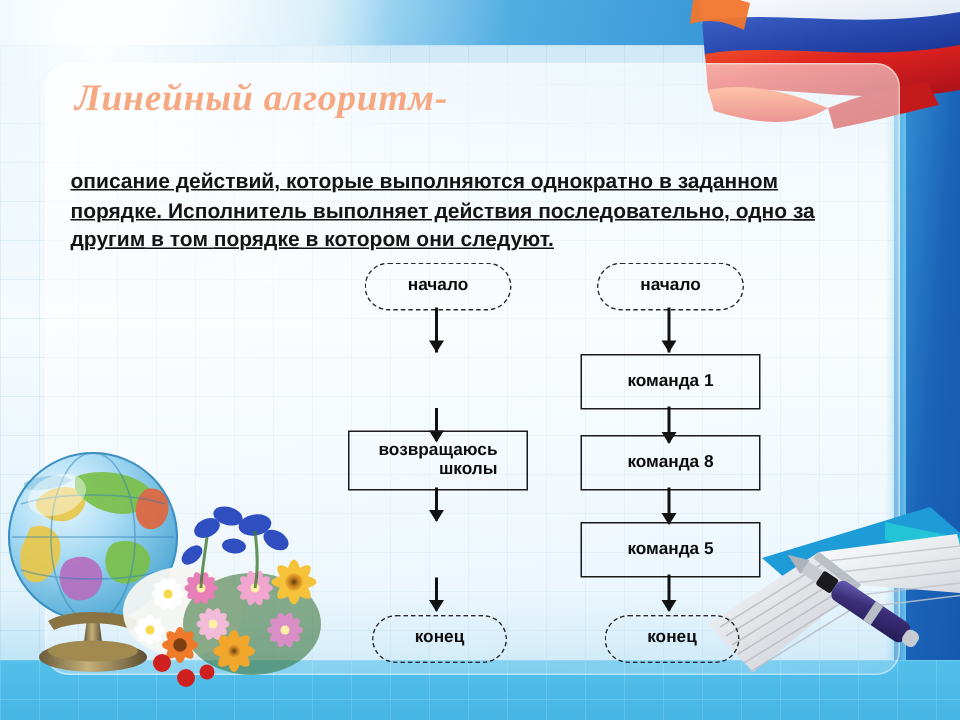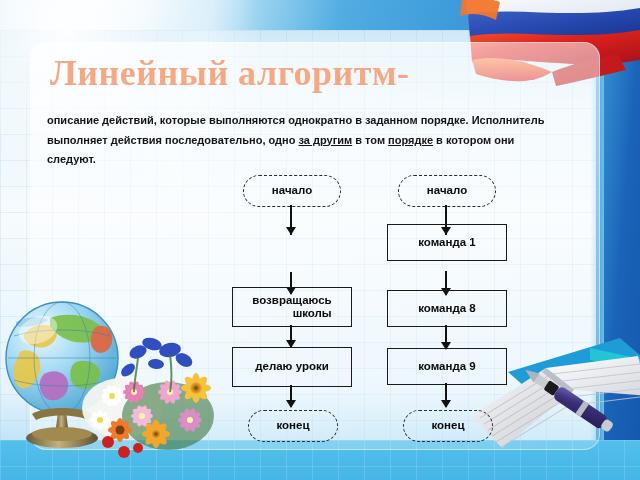--- a/index.html
+++ b/index.html
@@ -66,29 +66,31 @@
     position:absolute;left:30px;top:42px;width:570px;height:408px;
     border-radius:16px;
     background:linear-gradient(160deg, rgba(255,255,255,.80) 0%, rgba(255,255,255,.55) 30%, rgba(255,255,255,.34) 70%, rgba(255,255,255,.22) 100%);
     box-shadow:0 0 0 1px rgba(255,255,255,.45) inset;
   }
 
   
   .title{
     position:absolute;left:50px;top:52px;width:520px;
     font-family:"Liberation Serif","DejaVu Serif",serif;
-    font-weight:bold;font-size:36px;letter-spacing:.5px;
+    font-weight:bold;font-size:25px;letter-spacing:.5px;
     color:#f6a883;
     text-shadow:0 1px 0 rgba(255,255,255,.6);
     white-space:nowrap;
+    font-style:italic;
   }
   .body-text{
     position:absolute;left:47px;top:111px;width:512px;
-    font-size:11px;font-weight:bold;line-height:19.5px;
+    font-size:14px;font-weight:bold;line-height:19.5px;
     color:#141414;
+    text-decoration:underline;
   }
   .body-text u{text-decoration:underline;text-underline-offset:1px;}
 
   
   .flow{position:absolute;left:0;top:0;width:640px;height:480px;pointer-events:none;}
 
   .node{
     position:absolute;
     display:flex;align-items:center;justify-content:center;
     text-align:right;
@@ -407,38 +409,37 @@
     <div class="arrowhead" style="left:286px;top:227px;"></div>
 
     <div class="arrow" style="left:290px;top:272px;height:22px;"></div>
     <div class="arrowhead" style="left:286px;top:287px;"></div>
 
     <div class="node rect" style="left:232px;top:287px;width:118px;height:38px;white-space:pre-line;">возвращаюсь
 школы</div>
     <div class="arrow" style="left:290px;top:325px;height:22px;"></div>
     <div class="arrowhead" style="left:286px;top:340px;"></div>
 
-    <div class="node rect" style="left:232px;top:347px;width:118px;height:38px;">делаю уроки</div>
     <div class="arrow" style="left:290px;top:385px;height:22px;"></div>
     <div class="arrowhead" style="left:286px;top:400px;"></div>
 
     <div class="node term" style="left:248px;top:410px;width:88px;height:30px;">конец</div>
 
     <div class="node term" style="left:398px;top:175px;width:96px;height:30px;">начало</div>
     <div class="arrow" style="left:445px;top:205px;height:30px;"></div>
     <div class="arrowhead" style="left:441px;top:227px;"></div>
 
-    <div class="node rect" style="left:387px;top:224px;width:118px;height:35px;">команда 1</div>
+    <div class="node rect" style="left:387px;top:236px;width:118px;height:35px;">команда 1</div>
     <div class="arrow" style="left:445px;top:271px;height:24px;"></div>
     <div class="arrowhead" style="left:441px;top:288px;"></div>
 
     <div class="node rect" style="left:387px;top:290px;width:118px;height:35px;">команда 8</div>
     <div class="arrow" style="left:445px;top:325px;height:24px;"></div>
     <div class="arrowhead" style="left:441px;top:342px;"></div>
 
-    <div class="node rect" style="left:387px;top:348px;width:118px;height:35px;">команда 9</div>
+    <div class="node rect" style="left:387px;top:348px;width:118px;height:35px;">команда 5</div>
     <div class="arrow" style="left:445px;top:383px;height:24px;"></div>
     <div class="arrowhead" style="left:441px;top:400px;"></div>
 
     <div class="node term" style="left:403px;top:410px;width:88px;height:30px;">конец</div>
   </div>
 
 </div>
 
 </body></html>

